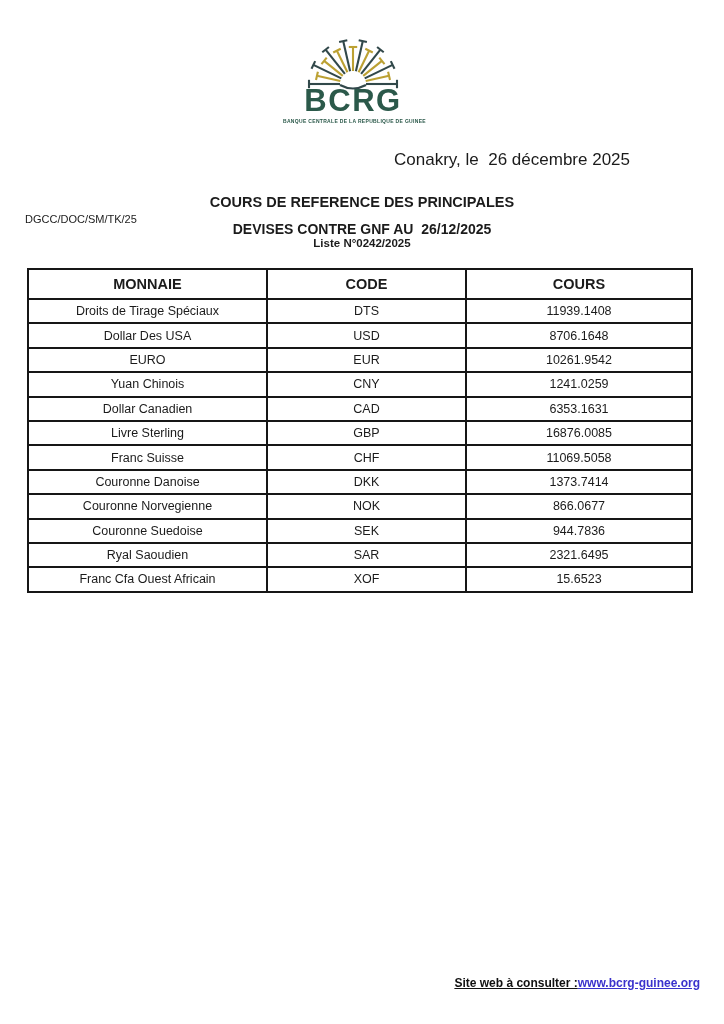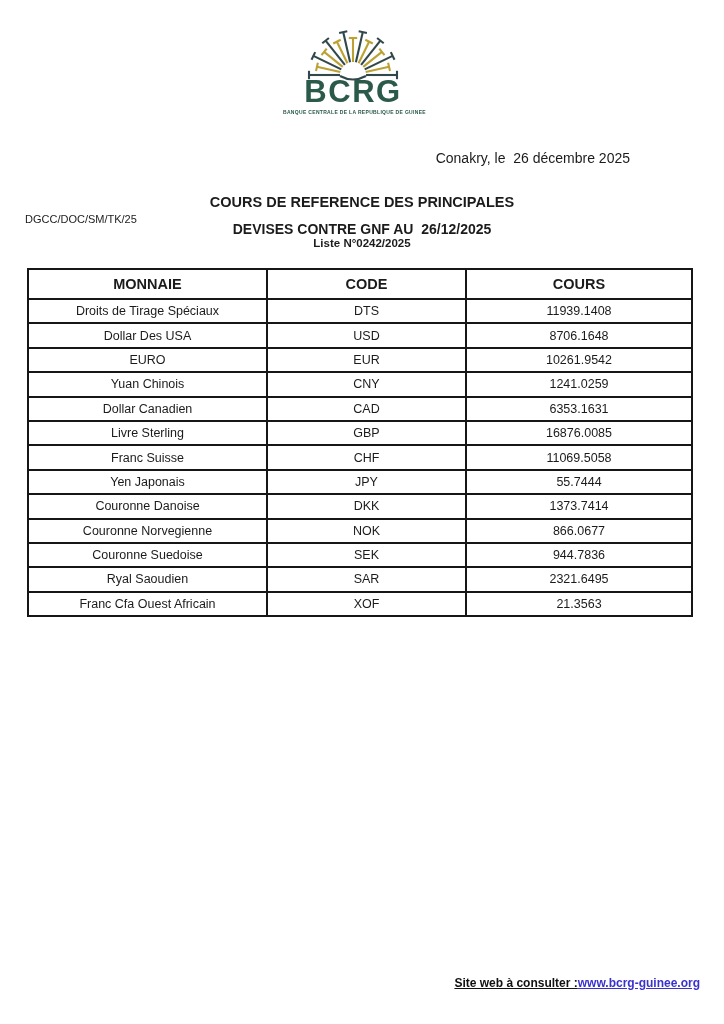--- a/index.html
+++ b/index.html
@@ -7,37 +7,37 @@
   body {
     width:724px; height:1024px;
     font-family:"Liberation Sans", sans-serif;
     color:#1b1b1b;
     position:relative;
     overflow:hidden;
   }
   .page { position:absolute; inset:0; background:#fff; }
 
   
-  .logo { position:absolute; top:23px; left:283px; width:140px; text-align:center; }
+  .logo { position:absolute; top:32px; left:283px; width:140px; text-align:center; }
   .logo-rays { display:block; margin:0 auto; width:134px; height:58px; }
   .logo-name {
     color:var(--logo-green,#2b594a);
     font-weight:bold; font-size:31px; line-height:0.92;
     letter-spacing:1.5px; margin-top:-3px;
   }
   .logo-tagline {
     color:var(--logo-green,#2b594a);
     font-size:5px; font-weight:bold; letter-spacing:0.32px;
     white-space:nowrap; margin-top:2px;
   }
 
   
   .dateline {
     position:absolute; top:150px; left:0; right:94px;
-    text-align:right; font-size:14px; white-space:pre;
+    text-align:right; font-size:17px; white-space:pre;
   }
   .refcode { position:absolute; top:213px; left:25px; font-size:11px; }
   .titles { position:absolute; top:194px; left:0; width:724px; text-align:center; font-weight:bold; }
   .titles .t1 { font-size:14.5px; }
   .titles .t2 { font-size:14px; margin-top:11px; white-space:pre; }
   .titles .t3 { font-size:11.5px; }
 
   
   table.rates {
     position:absolute; top:268px; left:27px;
@@ -156,25 +156,20 @@
           <td>Livre Sterling</td>
           <td>GBP</td>
           <td>16876.0085</td>
         </tr>
         <tr>
           <td>Franc Suisse</td>
           <td>CHF</td>
           <td>11069.5058</td>
         </tr>
         <tr>
-          <td>Yen Japonais</td>
-          <td>JPY</td>
-          <td>55.7444</td>
-        </tr>
-        <tr>
           <td>Couronne Danoise</td>
           <td>DKK</td>
           <td>1373.7414</td>
         </tr>
         <tr>
           <td>Couronne Norvegienne</td>
           <td>NOK</td>
           <td>866.0677</td>
         </tr>
         <tr>
@@ -183,21 +178,21 @@
           <td>944.7836</td>
         </tr>
         <tr>
           <td>Ryal Saoudien</td>
           <td>SAR</td>
           <td>2321.6495</td>
         </tr>
         <tr>
           <td>Franc Cfa Ouest Africain</td>
           <td>XOF</td>
-          <td>21.3563</td>
+          <td>15.6523</td>
         </tr>
       </tbody>
   </table>
 
   <div class="footer">
     <span class="footer-label">Site web à consulter :</span><a class="footer-link">www.bcrg-guinee.org</a>
   </div>
 
 </div>
 

